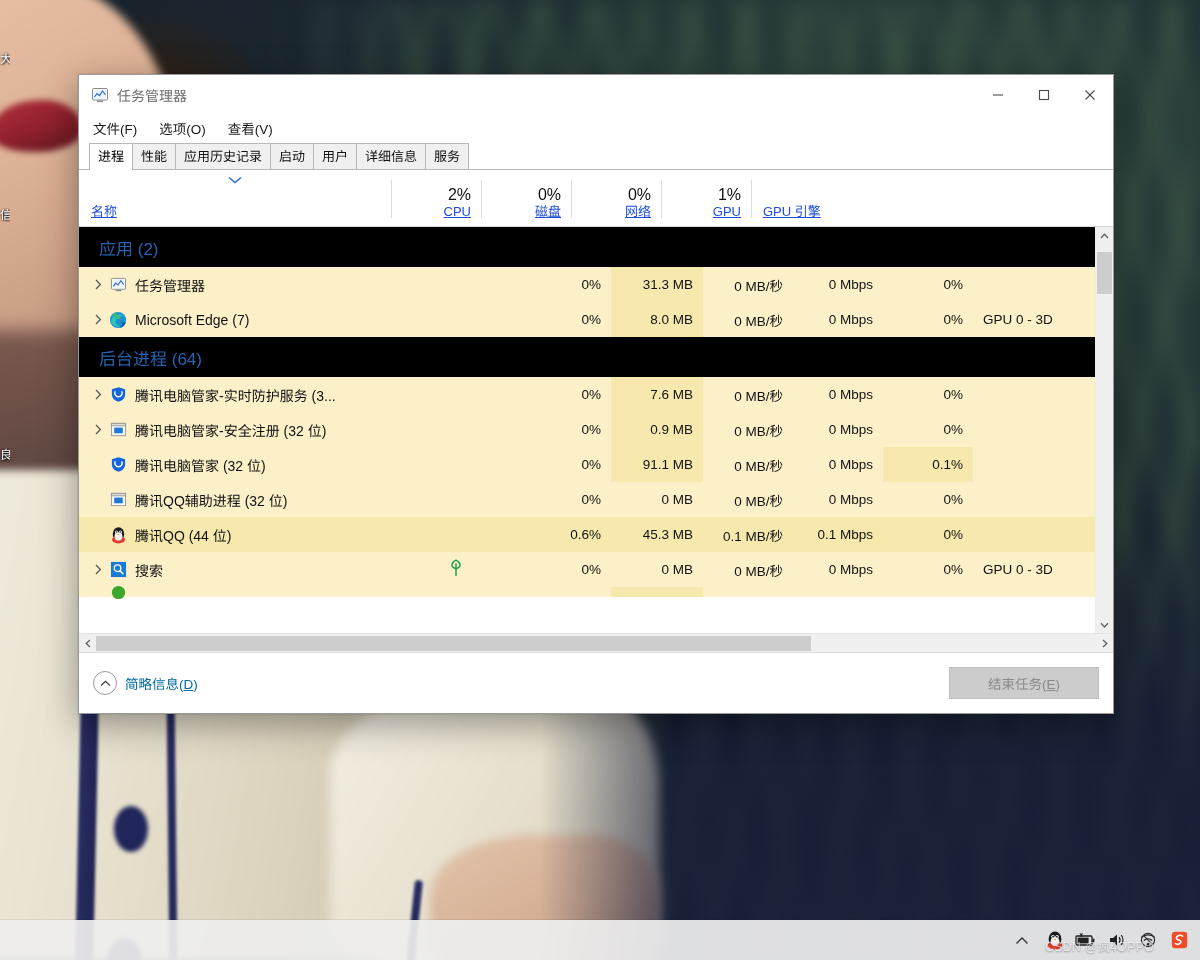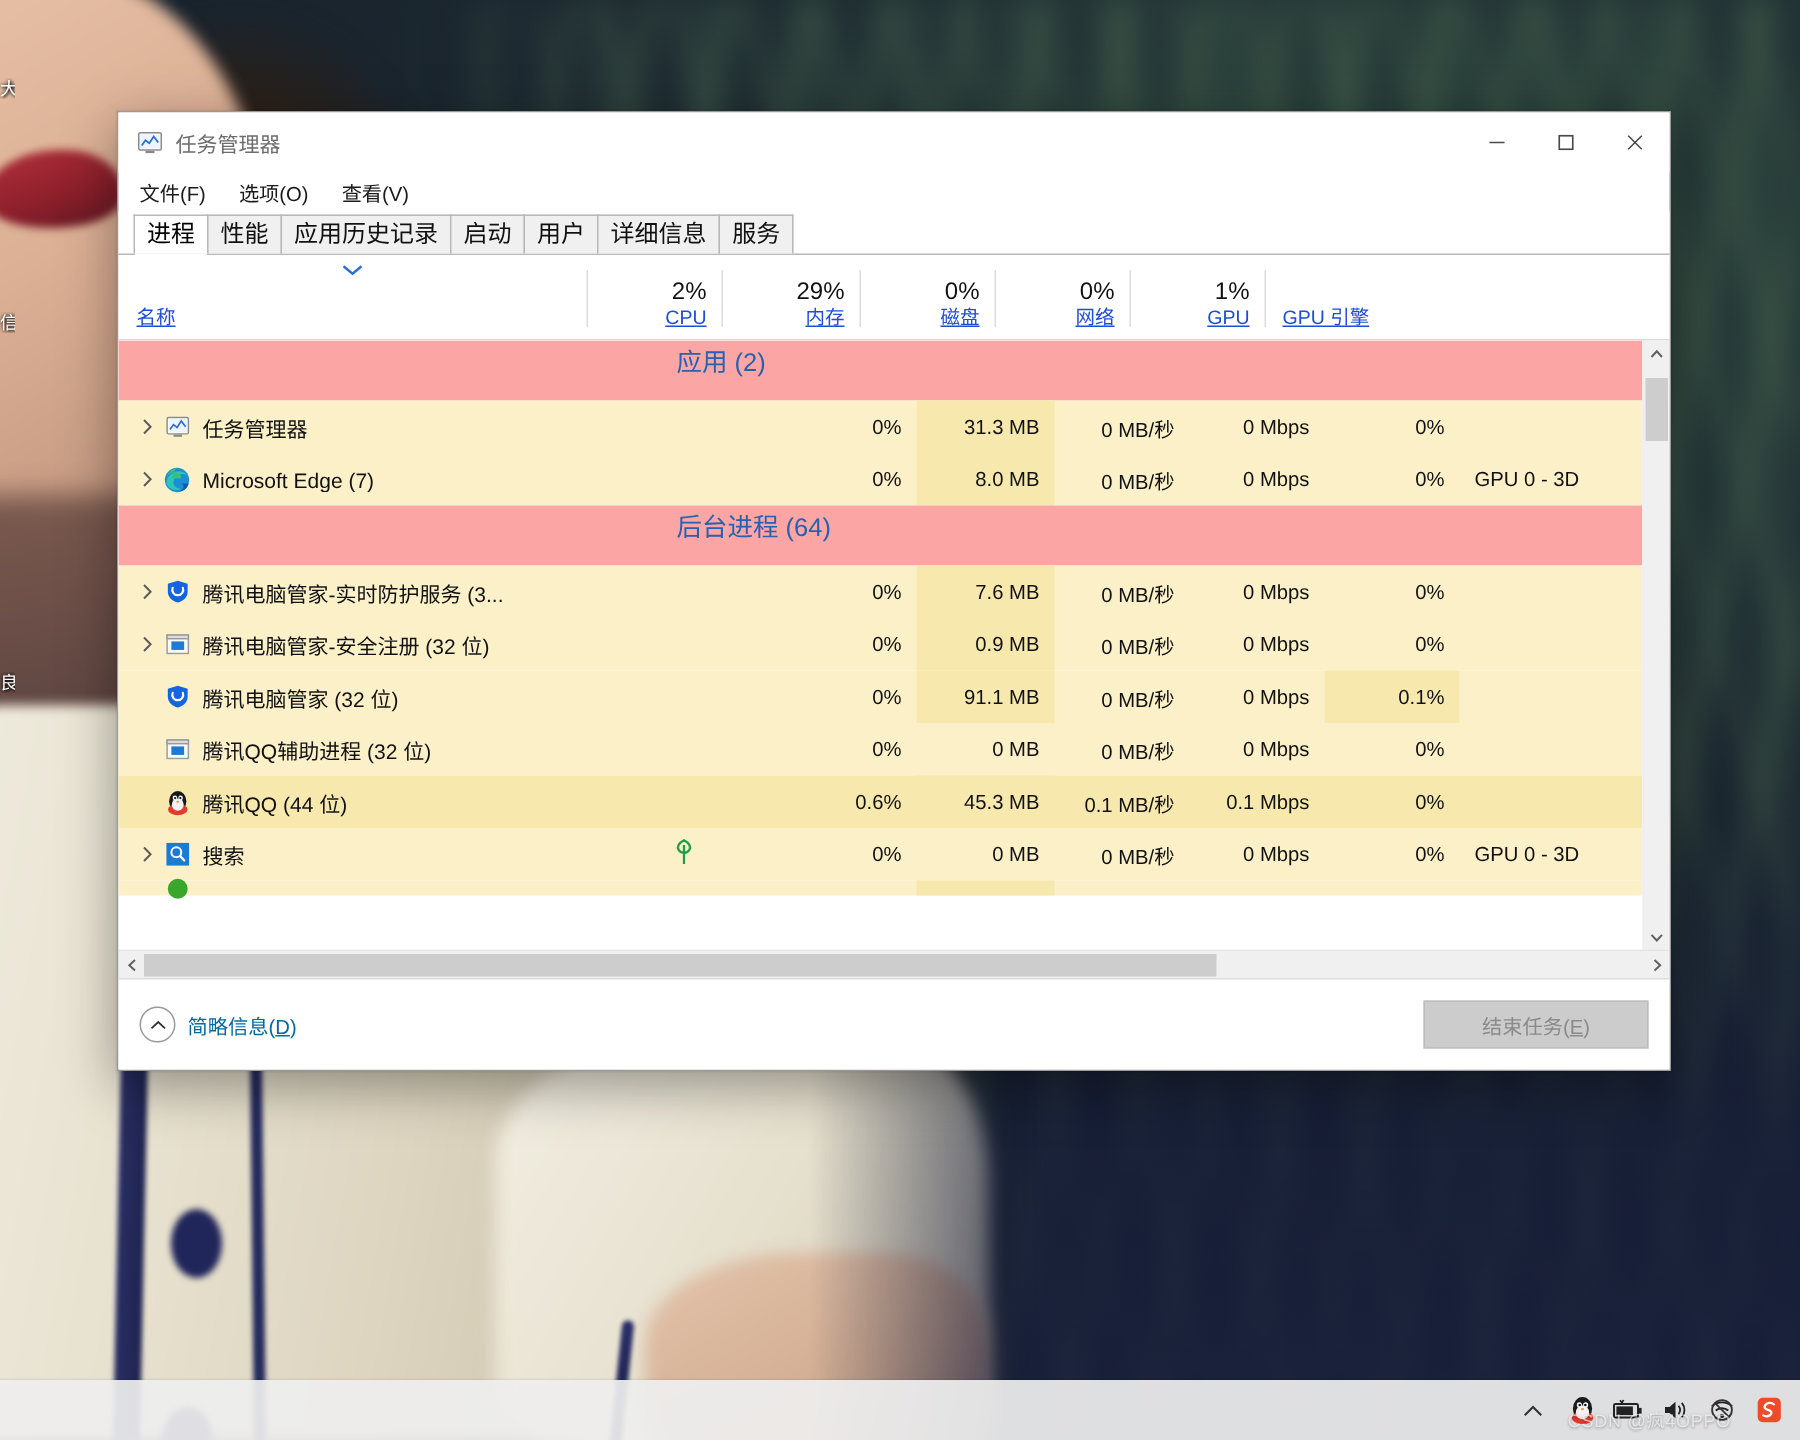--- a/index.html
+++ b/index.html
@@ -127,21 +127,21 @@
   .tb-btn{width:46px;height:40px;display:flex;align-items:center;justify-content:center;color:#4a4a4a;}
 
   .menubar{height:26px;display:flex;align-items:center;padding-left:12px;gap:18px;flex:0 0 auto;}
   .menu-item{font-size:13.5px;color:#1a1a1a;padding:2px 2px;}
 
   .tabstrip{
     height:28px;display:flex;align-items:flex-end;flex:0 0 auto;
     padding-left:10px;border-bottom:1px solid #b8b8b8;background:#fff;
   }
   .tab{
-    height:25px;line-height:25px;padding:0 8px;font-size:16px;color:#111;
+    height:25px;line-height:25px;padding:0 8px;font-size:13px;color:#111;
     border:1px solid #b8b8b8;border-bottom:none;background:#f0f0f0;margin-right:-1px;
   }
   .tab.active{background:#fff;position:relative;z-index:2;color:#000;}
   .tab.active::after{content:"";position:absolute;left:0;right:0;bottom:-1px;height:1px;background:#fff;}
 
   
   .grid-head{
     display:flex;flex:0 0 auto;height:56px;border-bottom:1px solid #d9d9d9;background:#fff;
     position:relative;
   }
@@ -190,21 +190,21 @@
     font-size:17px;color:#2662b0;padding-left:12px;
   }
   .expander{
     width:22px;flex:0 0 auto;color:#555;font-size:11px;display:flex;align-items:center;justify-content:center;
   }
   .expander.empty{visibility:hidden;}
   .p-icon{width:18px;height:18px;margin-right:8px;flex:0 0 auto;display:flex;align-items:center;justify-content:center;}
   .p-name{font-size:14px;color:#111;white-space:nowrap;overflow:hidden;text-overflow:ellipsis;}
 
   
-  .heat0{background:#fca5a5;flex-direction:column;}
+  .heat0{background:#000000;}
   .heat1{background:#fbf0c8;}
   .heat2{background:#f7e9ae;}
 
   
   .vscroll{
     width:17px;flex:0 0 auto;background:#f0f0f0;border-left:1px solid #ededed;
     display:flex;flex-direction:column;justify-content:space-between;align-items:center;position:relative;
   }
   .vs-arrow{height:17px;width:17px;display:flex;align-items:center;justify-content:center;color:#606060;font-size:9px;}
   .vs-thumb{position:absolute;left:1px;width:15px;top:25px;height:42px;background:#cdcdcd;}
@@ -311,24 +311,20 @@
       <span class="sort-caret">
         <svg width="14" height="8" viewBox="0 0 14 8">
             <polyline points="1,1.5 7,6.5 13,1.5" fill="none" stroke="#2d6fd0" stroke-width="1.6"></polyline>
           </svg>
       </span>
       <span class="lbl">名称</span>
     </div>
     <div class="hcell num h-cpu">
       <span class="pct">2%</span>
       <span class="lbl">CPU</span>
-    </div>
-    <div class="hcell num h-mem">
-      <span class="pct">29%</span>
-      <span class="lbl">内存</span>
     </div>
     <div class="hcell num h-disk">
       <span class="pct">0%</span>
       <span class="lbl">磁盘</span>
     </div>
     <div class="hcell num h-net">
       <span class="pct">0%</span>
       <span class="lbl">网络</span>
     </div>
     <div class="hcell num h-gpu">

